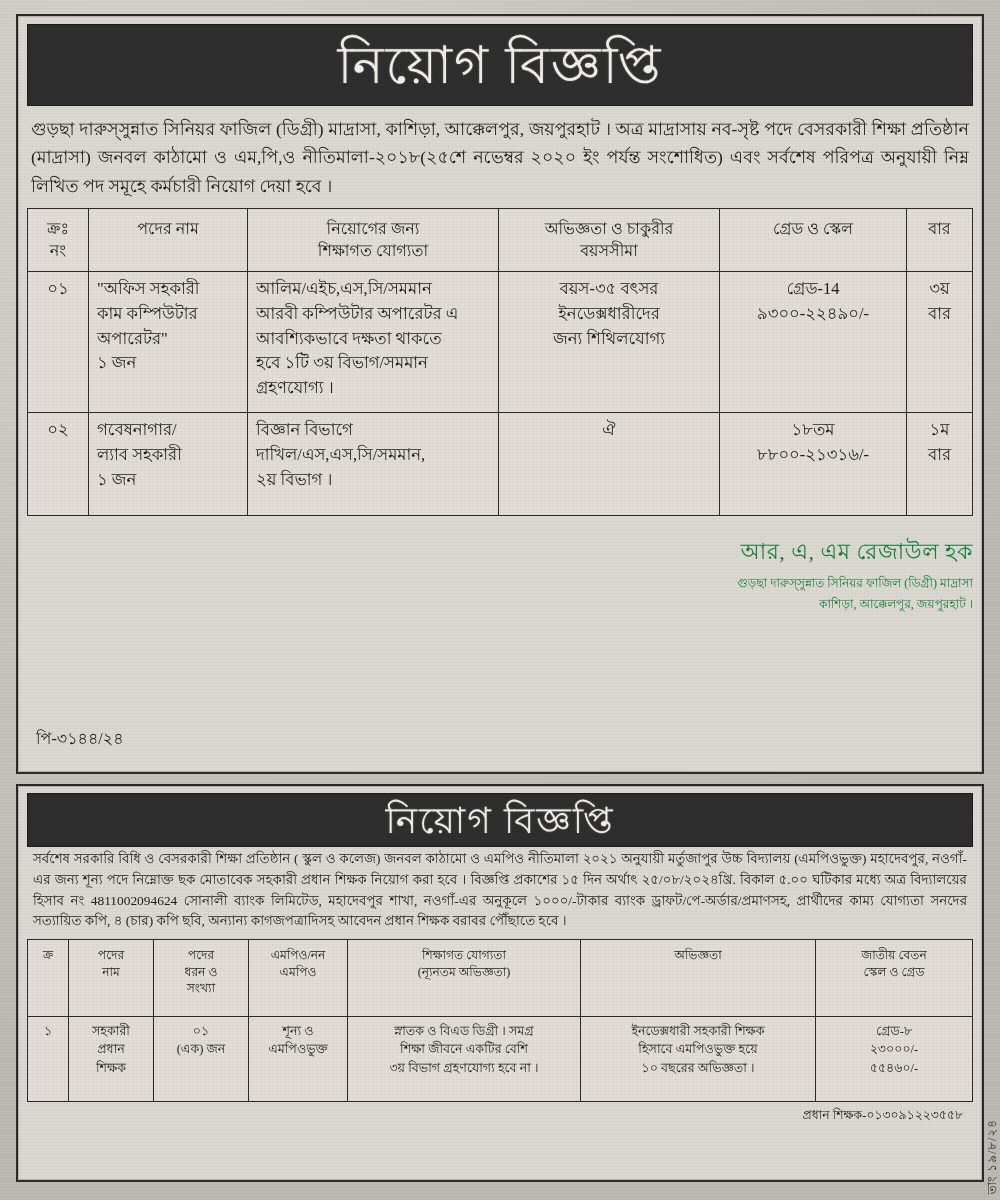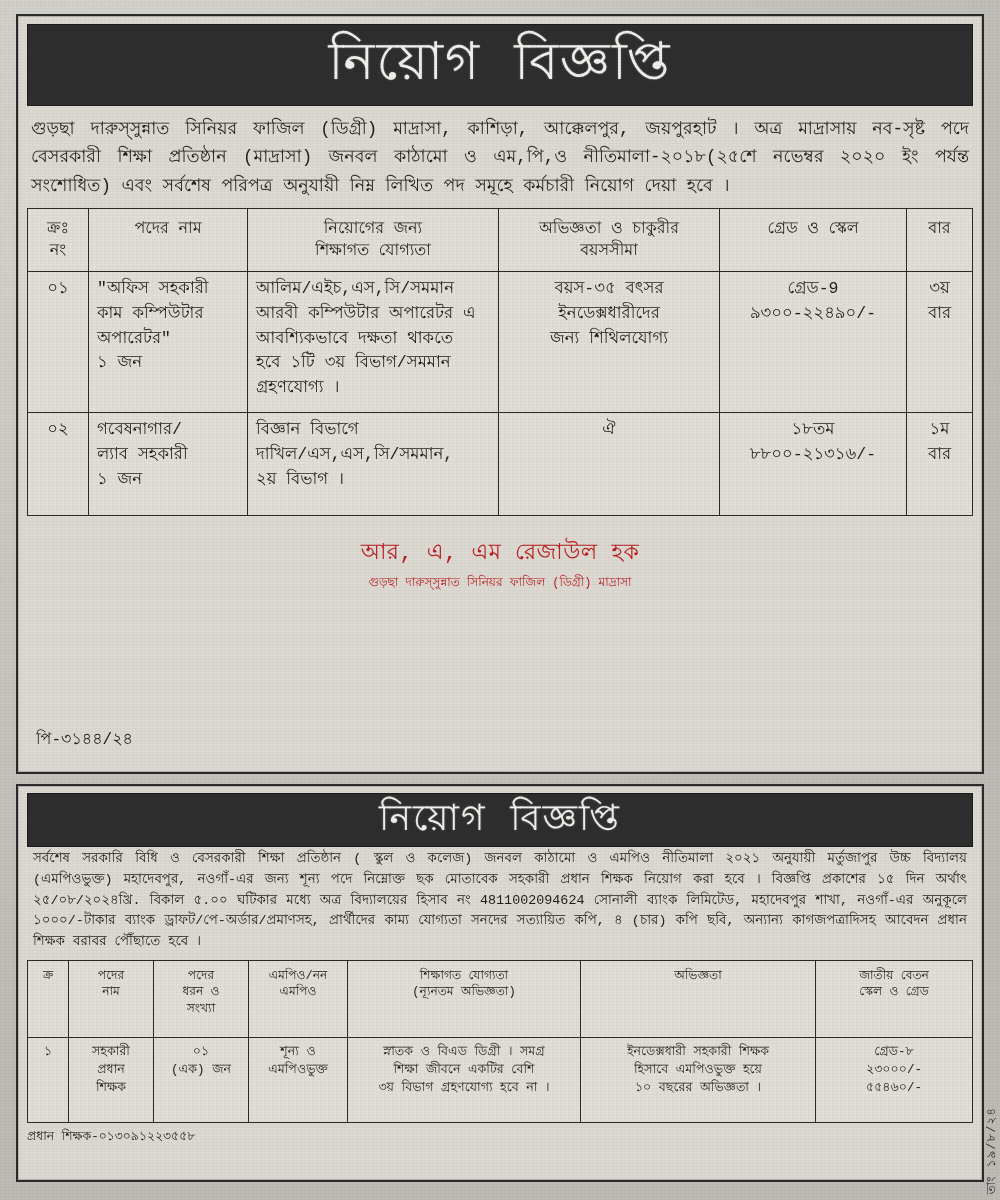--- a/index.html
+++ b/index.html
@@ -10,21 +10,20 @@
     overflow:hidden;
     position:relative;
   }
   .page{
     position:absolute;inset:0;
     background:
       radial-gradient(circle at 18% 12%, #d8d6d0 0%, #c8c6c0 38%, #bdbbb5 70%),
       #c2c0ba;
     padding:14px 16px 10px 16px;
     box-sizing:border-box;
-    font-family:Liberation Mono, monospace;
   }
   .grain{
     position:absolute;inset:0;pointer-events:none;
     background-image:
       repeating-linear-gradient(0deg, rgba(0,0,0,.045) 0 1px, rgba(255,255,255,0) 1px 3px),
       repeating-linear-gradient(90deg, rgba(0,0,0,.03) 0 1px, rgba(255,255,255,0) 1px 4px);
     mix-blend-mode:multiply;opacity:.55;
   }
 
   
@@ -90,36 +89,36 @@
   .t1 .r2 td{height:92px;}
 
   .t2 th{font-size:12.2px;line-height:1.35;font-weight:normal;padding:7px 3px;height:62px;}
   .t2 td{font-size:12.6px;line-height:1.45;height:74px;}
 
   .ln{display:block;}
 
   
   .sig{
     margin-top:18px;
-    text-align:center;
-    color:#b91c1c;
+    text-align:right;
+    color:#15803d;
     filter:blur(.12px);
   }
   .sig .name{font-size:22px;letter-spacing:.5px;}
   .sig .role{font-size:15px;margin-top:2px;}
   .sig .org{font-size:12px;margin-top:3px;line-height:1.5;}
 
   .refno{
     position:absolute;left:18px;bottom:19px;
     font-size:16px;color:#20201e;
     filter:blur(.12px);
   }
 
   .foot2{
-    text-align:left;
+    text-align:right;
     font-size:12.4px;
     color:#1d1d1b;
     margin:4px 10px 0 0;
     filter:blur(.12px);
   }
 
   .sidecode{
     position:absolute;
     right:-2px;
     bottom:6px;
@@ -179,21 +178,21 @@
               <span class="ln">আবশ্যিকভাবে দক্ষতা থাকতে</span>
               <span class="ln">হবে ১টি ৩য় বিভাগ/সমমান</span>
               <span class="ln">গ্রহণযোগ্য ।</span>
             </td>
           <td>
               <span class="ln">বয়স-৩৫ বৎসর</span>
               <span class="ln">ইনডেক্সধারীদের</span>
               <span class="ln">জন্য শিথিলযোগ্য</span>
             </td>
           <td>
-              <span class="ln">গ্রেড-9</span>
+              <span class="ln">গ্রেড-14</span>
               <span class="ln">৯৩০০-২২৪৯০/-</span>
             </td>
           <td>
               <span class="ln">৩য়</span>
               <span class="ln">বার</span>
             </td>
         </tr>
         <tr class="r2">
           <td>০২</td>
           <td class="l">
@@ -216,20 +215,21 @@
               <span class="ln">বার</span>
             </td>
         </tr>
       </tbody>
     </table>
 
 
     <div class="sig">
       <div class="name">আর, এ, এম রেজাউল হক</div>
       <div class="org">গুড়ছা দারুস্সুন্নাত সিনিয়র ফাজিল (ডিগ্রী) মাদ্রাসা</div>
+      <div class="org">কাশিড়া, আক্কেলপুর, জয়পুরহাট ।</div>
     </div>
 
     <div class="refno">পি-৩১৪৪/২৪</div>
   </div>
 
   <div class="notice two">
 
     <div class="banner small">
       <span>নিয়োগ বিজ্ঞপ্তি</span>
     </div>

